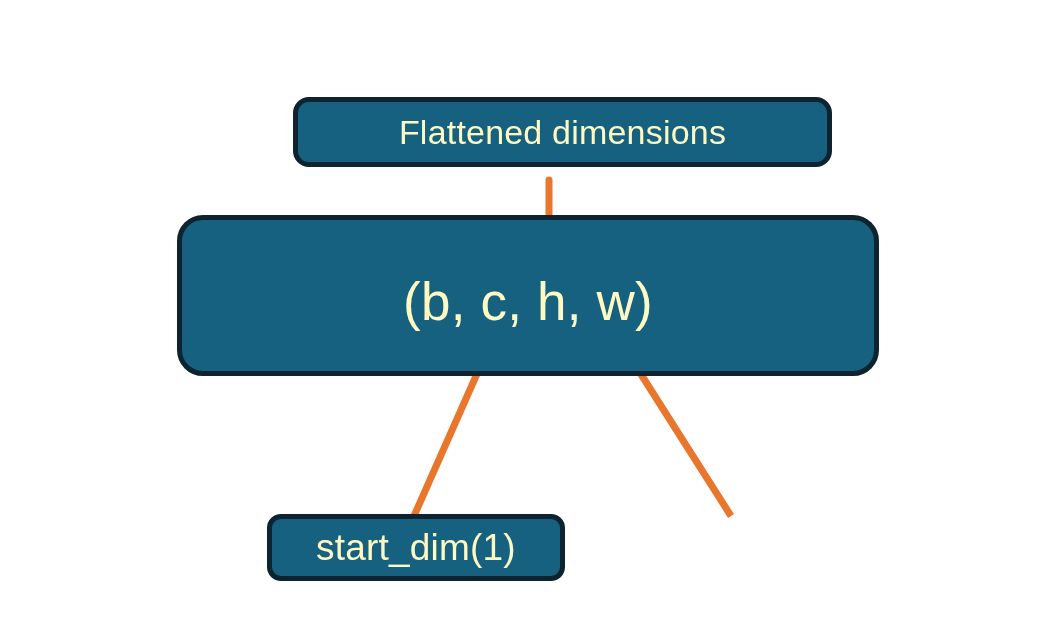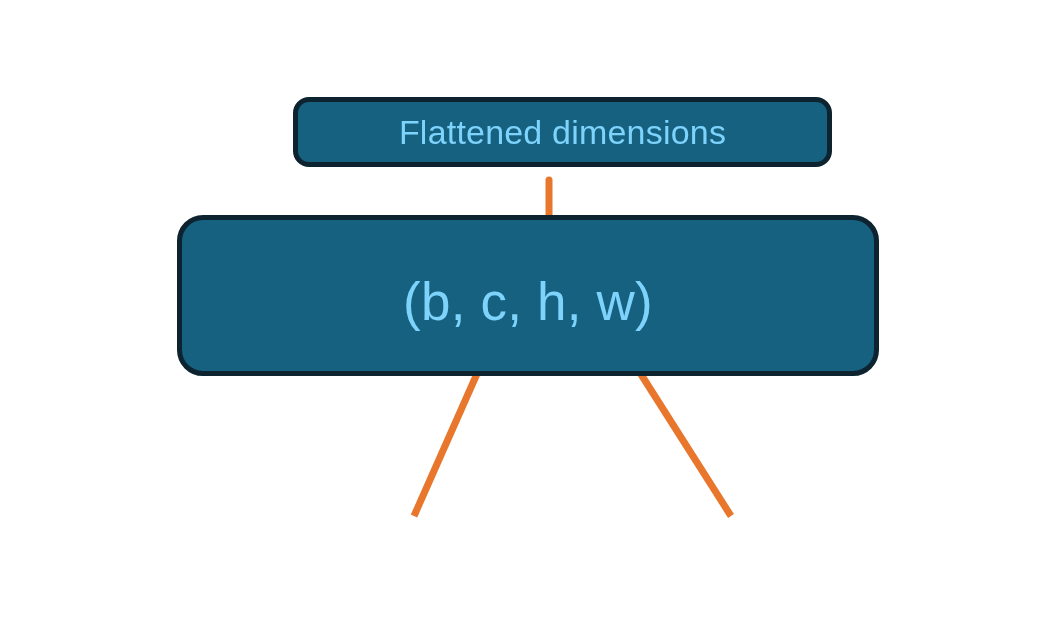--- a/index.html
+++ b/index.html
@@ -17,21 +17,21 @@
     height: 632px;
     background: #ffffff;
     overflow: hidden;
   }
   .node {
     position: absolute;
     box-sizing: border-box;
     display: flex;
     align-items: center;
     justify-content: center;
-    color: #7dd3fc;
+    color: #fef9c3;
     text-align: center;
     white-space: nowrap;
     letter-spacing: 0.2px;
   }
   
   .node-top {
     left: 293px;
     top: 97px;
     width: 539px;
     height: 70px;
@@ -139,15 +139,18 @@
   </svg>
 
   <div class="node node-top">
     <span class="label">Flattened dimensions</span>
   </div>
 
   <div class="node node-main">
     <span class="label">(b, c, h, w)</span>
   </div>
 
+  <div class="node node-start">
+    <span class="label">start_dim(1)</span>
+  </div>
 
 
 </div>
 
 </body></html>

